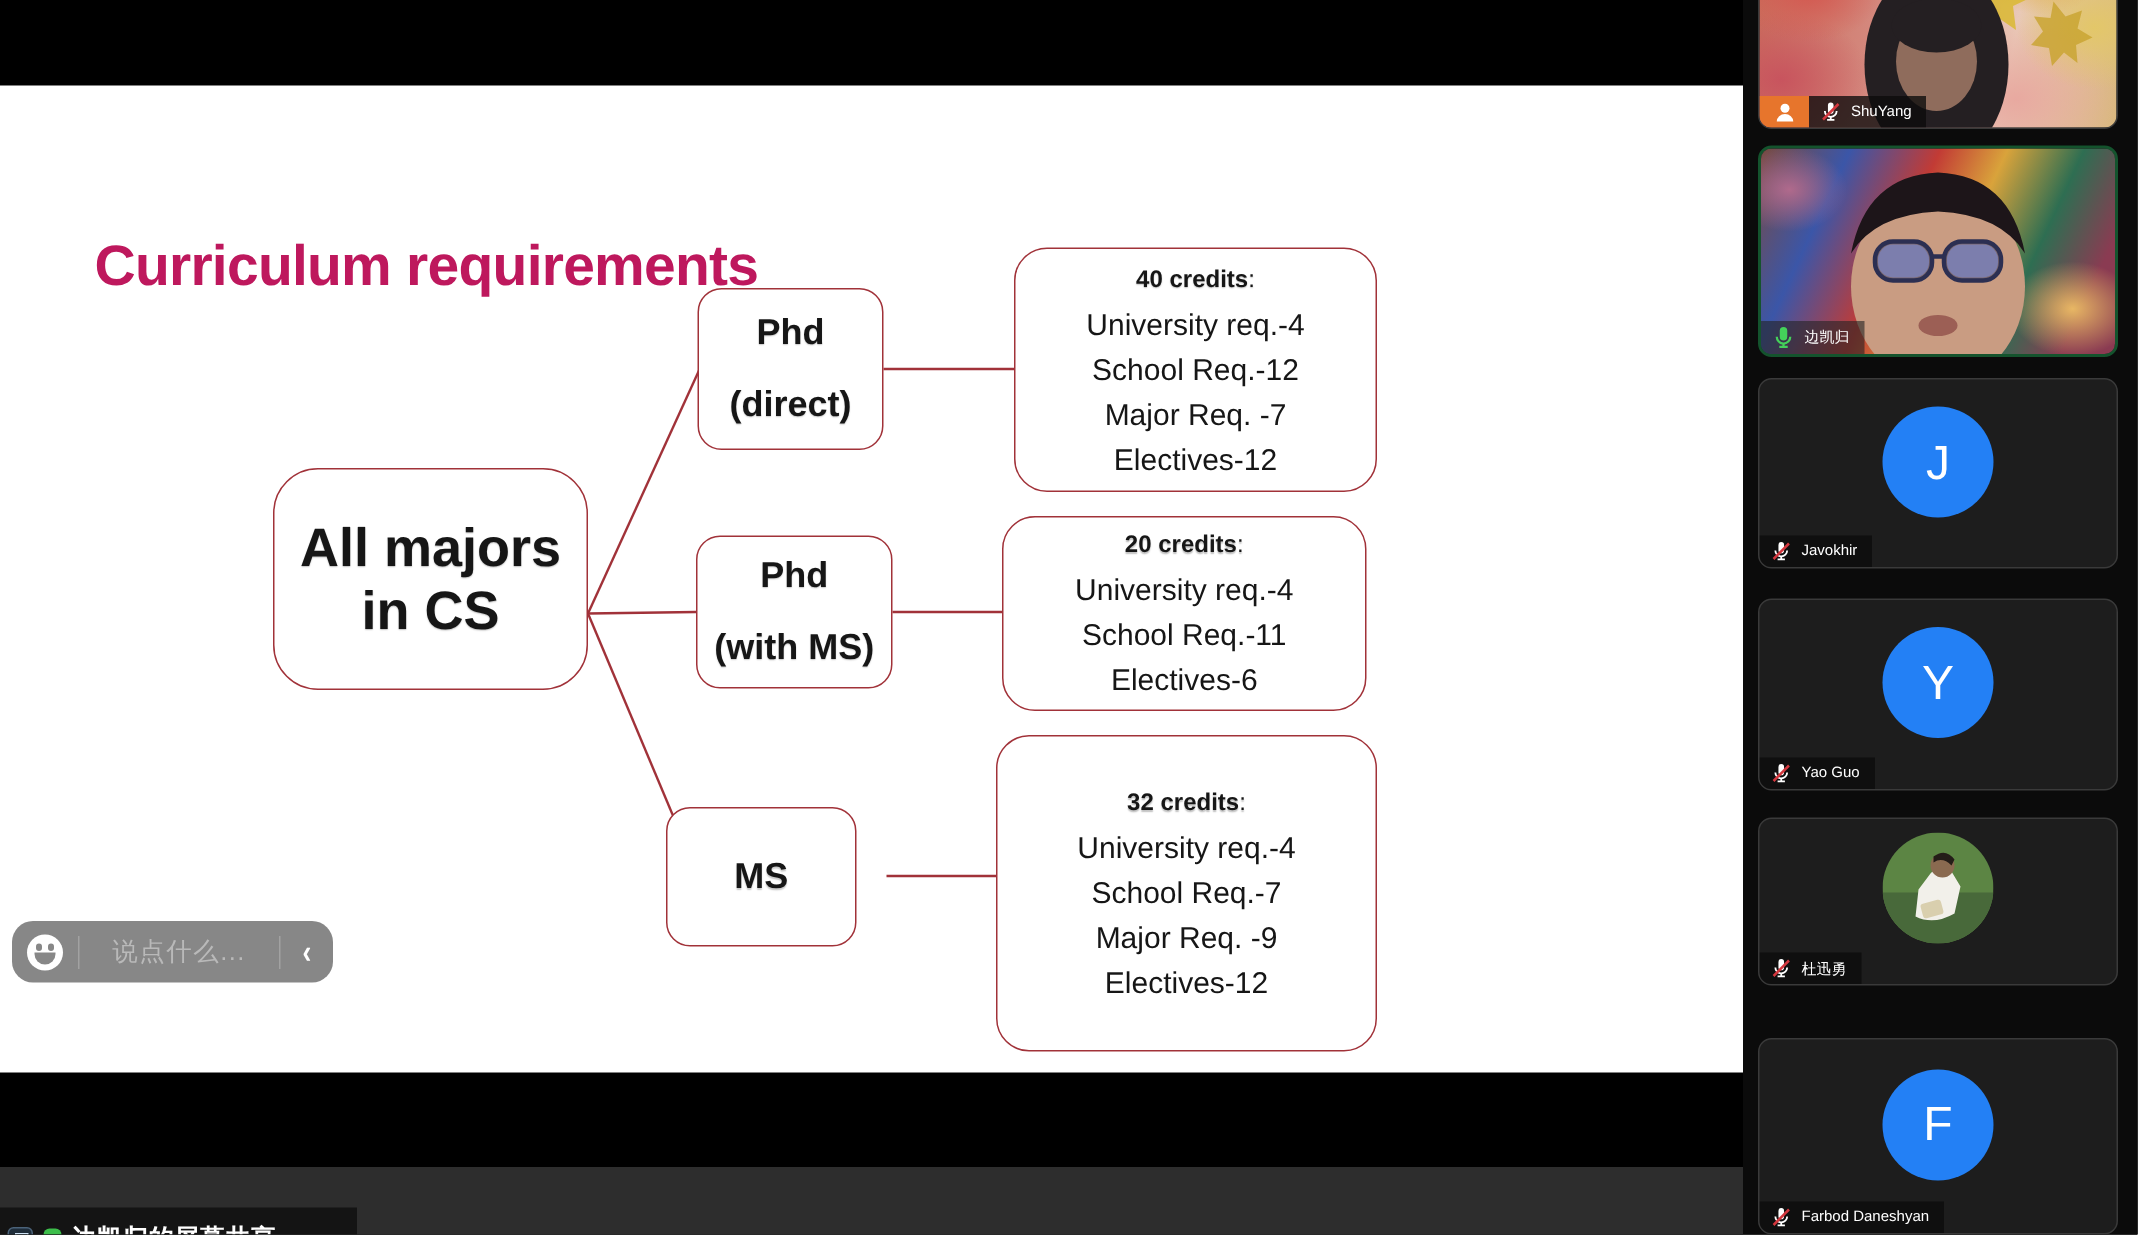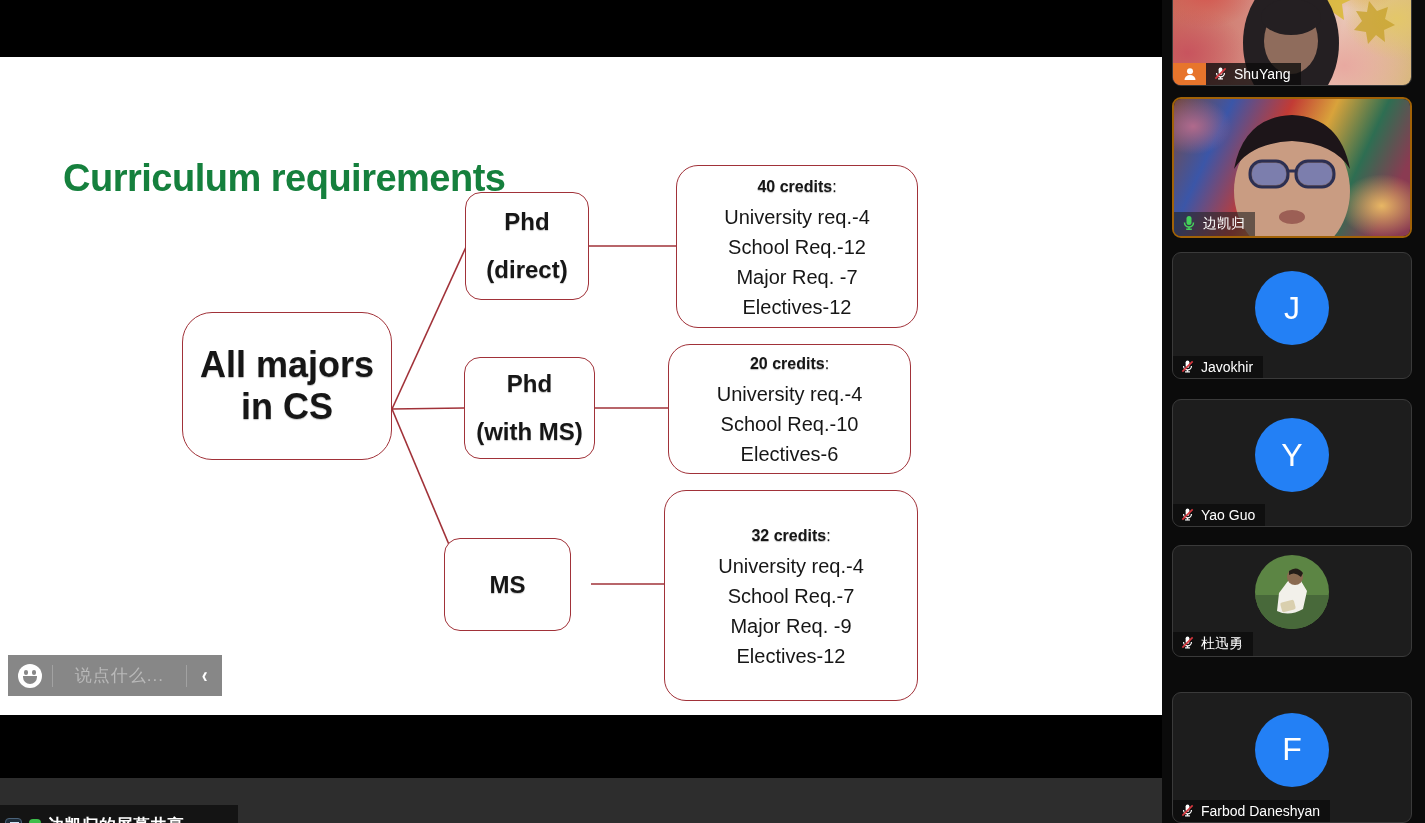--- a/index.html
+++ b/index.html
@@ -3,21 +3,21 @@
 <meta charset="utf-8">
 <style>
   html,body{margin:0;padding:0;background:#000;}
   *{box-sizing:border-box;}
   .stage{position:relative;width:1425px;height:823px;overflow:hidden;background:#000;
          font-family:"Liberation Sans",sans-serif;}
   
   .main{position:absolute;left:0;top:0;width:1162px;height:823px;background:#000;}
   .slide{position:absolute;left:0;top:57px;width:1162px;height:658px;background:#fff;}
   .slide-title{position:absolute;left:63px;top:100px;margin:0;font-size:38px;font-weight:800;
-               color:#15803d;letter-spacing:-.5px;}
+               color:#be185d;letter-spacing:-.5px;}
   
   .logo{position:absolute;left:995px;top:18px;width:160px;text-align:center;}
   .seals{display:flex;align-items:center;justify-content:center;gap:10px;height:72px;}
   .seal-div{width:1px;height:40px;background:#b9767c;}
   .logo-cn{font-size:15px;font-weight:700;color:#a6343c;margin-top:2px;letter-spacing:1px;}
   .logo-en{font-size:11px;color:#5f5f5f;margin-top:3px;}
   
   .dbox{position:absolute;border:1.8px solid #a13239;background:#fff;display:flex;
         flex-direction:column;align-items:center;justify-content:center;text-align:center;color:#161616;}
   .rootbox{left:182px;top:255px;width:210px;height:148px;border-radius:30px;
@@ -28,22 +28,22 @@
   .node1{left:464px;top:300px;width:131px;height:102px;}
   .node2{left:444px;top:481px;width:127px;height:93px;}
   .creditbox{border-radius:22px;font-size:20px;line-height:30px;}
   .cred0{left:676px;top:108px;width:242px;height:163px;}
   .cred1{left:668px;top:287px;width:243px;height:130px;}
   .cred2{left:664px;top:433px;width:254px;height:211px;text-align:center;}
   .ctitle{font-weight:800;font-size:16px;text-shadow:0 1px 1px rgba(0,0,0,.25);}
   .ctitle .colon{font-weight:400;}
   .connector{position:absolute;left:0;top:0;pointer-events:none;}
   
-  .chat{position:absolute;left:8px;top:557px;width:214px;height:41px;border-radius:0;
-        background:#878787;display:flex;align-items:center;padding:0 10px;margin-top:41px;}
+  .chat{position:absolute;left:8px;top:557px;width:214px;height:41px;border-radius:14px;
+        background:#878787;display:flex;align-items:center;padding:0 10px;}
   .smiley{width:24px;height:24px;border-radius:50%;background:#fff;position:relative;flex:0 0 auto;}
   .smiley i{position:absolute;width:4px;height:5px;border-radius:2px;background:#878787;top:6px;}
   .smiley i.e1{left:6px}.smiley i.e2{right:6px}
   .smiley b{position:absolute;left:5px;right:5px;bottom:4px;height:8px;border-radius:0 0 8px 8px;background:#878787;}
   .chat-sep{width:1px;height:22px;background:#a2a2a2;margin:0 10px;}
   .chat-ph{flex:1;text-align:center;font-size:17px;color:#b9b9b9;letter-spacing:1px;
            white-space:nowrap;overflow:hidden;}
   .chat-chev{color:#fff;font-size:22px;font-weight:700;line-height:1;padding:0 4px;transform:scaleX(.8);}
   
   .bottom-strip{position:absolute;left:0;top:778px;width:1162px;height:45px;background:#2d2d2d;}
@@ -51,42 +51,42 @@
                 display:flex;align-items:center;gap:7px;padding:4px 12px 0 5px;}
   .share-mon{width:17px;height:15px;border-radius:4px;background:#1f2d3a;border:1px solid #4b637a;
              position:relative;flex:0 0 auto;}
   .share-mon::after{content:"";position:absolute;left:4px;top:3px;width:7px;height:5px;border:1px solid #cfe3f5;}
   .share-dot{width:12px;height:12px;border-radius:4px;background:#3dbe4b;flex:0 0 auto;}
   .share-text{color:#fff;font-size:17px;font-weight:700;white-space:nowrap;}
   
   .sidebar{position:absolute;left:1162px;top:0;width:263px;height:823px;background:#0b0b0b;}
   .tile{position:absolute;left:10px;width:240px;border-radius:9px;background:#1d1d1d;
         border:1px solid #3a3a3a;overflow:hidden;}
-  .tile.speaking{border:2px solid #a16207;}
+  .tile.speaking{border:2px solid #14532d;}
   .t1{top:-44px;height:130px;}
   .t2{top:97px;height:141px;}
   .t3{top:252px;height:127px;}
   .t4{top:399px;height:128px;}
   .t5{top:545px;height:112px;}
   .t6{top:692px;height:131px;}
   .vid{position:absolute;inset:0;}
   .bg-shuyang{background:
      radial-gradient(70px 50px at 14% 28%,#d4574f 0%,rgba(212,87,79,0) 70%),
      radial-gradient(85px 65px at 6% 75%,#c8545e,rgba(200,84,94,0) 70%),
      radial-gradient(60px 45px at 79% 16%,#dfae3c,rgba(223,174,60,0) 72%),
      radial-gradient(70px 55px at 94% 48%,#e3c769,rgba(227,199,105,0) 75%),
      radial-gradient(95px 70px at 72% 85%,#e8a9a0,rgba(232,169,160,0) 75%),
      linear-gradient(100deg,#c96a58,#d8938b 45%,#e9c9b8 70%,#d8b87c);}
   .bg-bian{background:
      radial-gradient(60px 45px at 88% 78%,#e8b764,rgba(232,183,100,0) 70%),
      radial-gradient(55px 40px at 8% 20%,#b06a8c,rgba(176,106,140,0) 70%),
      linear-gradient(115deg,#7a4a3f,#3b56a8 20%,#c23b35 40%,#d9a33b 55%,#2e6e52 72%,#8a3b52 88%);}
   .labelrow{position:absolute;left:0;bottom:0;display:flex;align-items:stretch;}
-  .namechip{display:flex;align-items:flex-start;gap:6px;background:rgba(12,12,12,.78);
-            padding:3px 10px 3px 7px;color:#fff;font-size:14px;white-space:nowrap;}
+  .namechip{display:flex;align-items:center;gap:6px;background:rgba(12,12,12,.78);
+            padding:3px 10px 3px 7px;color:#fff;font-size:10px;white-space:nowrap;}
   .tile.speaking .namechip{background:rgba(35,35,35,.6);}
   .badge-orange{width:33px;background:#e7752c;display:flex;align-items:center;justify-content:center;}
   .avatar{position:absolute;left:50%;top:44%;transform:translate(-50%,-50%);
           width:74px;height:74px;border-radius:50%;background:#2380f5;color:#fff;
           display:flex;align-items:center;justify-content:center;font-size:32px;}
   .photo-avatar{position:absolute;left:50%;top:42%;transform:translate(-50%,-50%);width:74px;height:74px;}
   .micsvg{flex:0 0 auto;}
 </style>
 </head>
 <body>
@@ -129,21 +129,21 @@
       <div class="dbox creditbox cred0">
         <div class="ctitle"><span>40 credits</span><span class="colon">:</span></div>
         <div>University req.-4</div>
         <div>School Req.-12</div>
         <div>Major Req. -7</div>
         <div>Electives-12</div>
       </div>
       <div class="dbox creditbox cred1">
         <div class="ctitle"><span>20 credits</span><span class="colon">:</span></div>
         <div>University req.-4</div>
-        <div>School Req.-10</div>
+        <div>School Req.-11</div>
         <div>Electives-6</div>
       </div>
       <div class="dbox creditbox cred2">
         <div class="ctitle"><span>32 credits</span><span class="colon">:</span></div>
         <div>University req.-4</div>
         <div>School Req.-7</div>
         <div>Major Req. -9</div>
         <div>Electives-12</div>
       </div>
 

